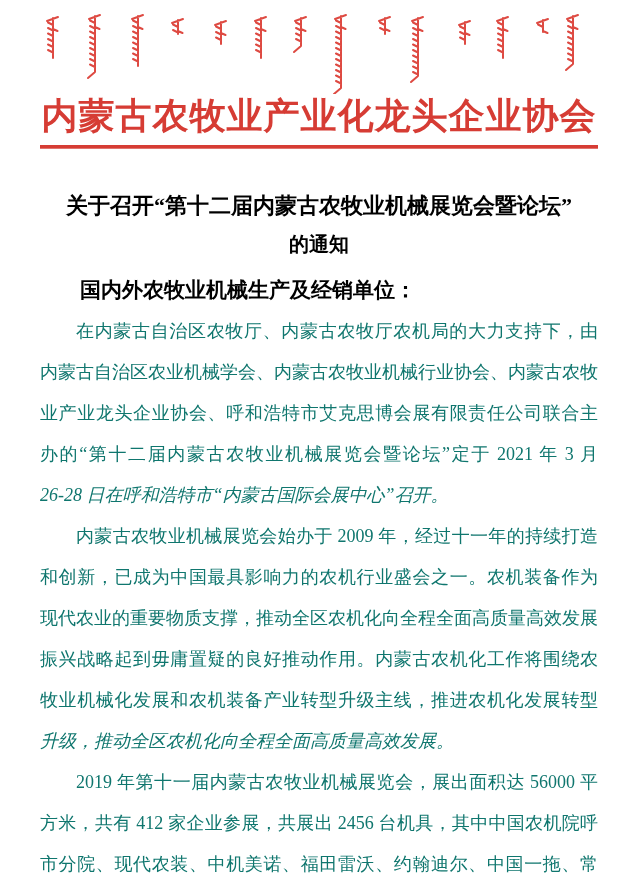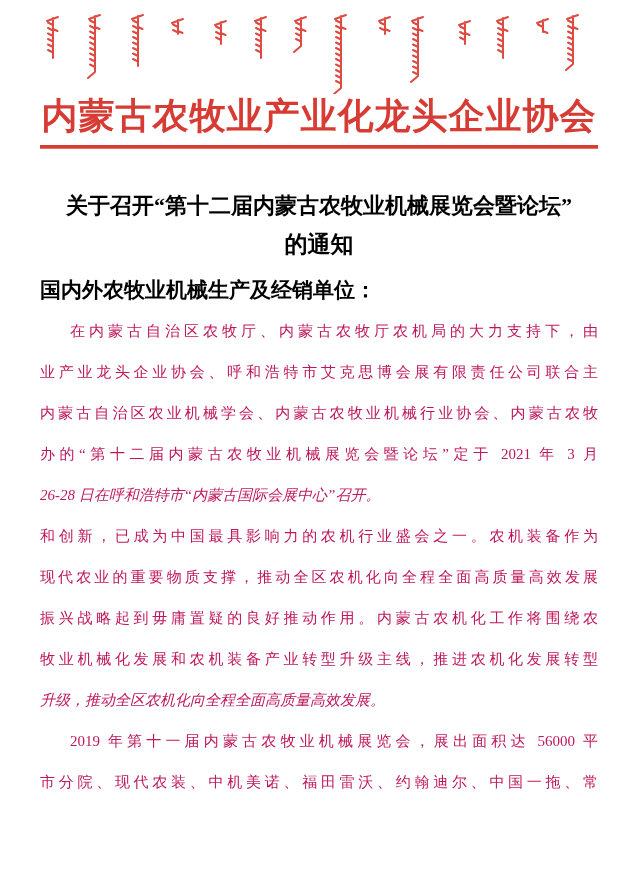--- a/index.html
+++ b/index.html
@@ -48,41 +48,42 @@
   }
   
   .doc-title {
     margin-top: 38px;
     text-align: center;
     font-family: "Liberation Sans", "DejaVu Sans", sans-serif;
     font-weight: bold;
     color: #000;
   }
   .doc-title .t1 { font-size: 22px; line-height: 38px; white-space: nowrap; font-family: Liberation Serif, serif; }
-  .doc-title .t2 { font-size: 23px; line-height: 38px; }
+  .doc-title .t2 { font-size: 20px; line-height: 38px; }
   
   .salutation {
     margin-top: 12px;
     font-family: "Liberation Sans", "DejaVu Sans", sans-serif;
     font-weight: bold;
     font-size: 21px;
     line-height: 30px;
     color: #000;
+    margin-left: 40px;
   }
   
   .paragraphs { margin-top: 6px; }
   .para .line {
-    font-size: 15px;
+    font-size: 18px;
     height: 41px;
     line-height: 41px;
     overflow: hidden;
     text-align: justify;
     text-align-last: justify;
     text-justify: inter-character;
-    color: #be185d;
+    color: #0f766e;
   }
   .para .line.first { text-indent: 2em; }
   .para .line.endline { text-align-last: left; font-style: italic; }
 </style>
 </head>
 <body>
 
 <div class="page">
 
   <header class="letterhead">
@@ -110,32 +111,34 @@
     <h1 class="doc-title">
       <div class="t1">关于召开“第十二届内蒙古农牧业机械展览会暨论坛”</div>
       <div class="t2">的通知</div>
     </h1>
 
     <div class="salutation">国内外农牧业机械生产及经销单位：</div>
 
     <div class="paragraphs">
         <div class="para">
           <div class="line first">在内蒙古自治区农牧厅、内蒙古农牧厅农机局的大力支持下，由</div>
+          <div class="line">内蒙古自治区农业机械学会、内蒙古农牧业机械行业协会、内蒙古农牧</div>
           <div class="line">业产业龙头企业协会、呼和浩特市艾克思博会展有限责任公司联合主</div>
-          <div class="line">内蒙古自治区农业机械学会、内蒙古农牧业机械行业协会、内蒙古农牧</div>
           <div class="line">办的“第十二届内蒙古农牧业机械展览会暨论坛”定于 2021 年 3 月</div>
           <div class="line endline">26-28 日在呼和浩特市“内蒙古国际会展中心”召开。</div>
         </div>
         <div class="para">
+          <div class="line first">内蒙古农牧业机械展览会始办于 2009 年，经过十一年的持续打造</div>
           <div class="line">和创新，已成为中国最具影响力的农机行业盛会之一。农机装备作为</div>
           <div class="line">现代农业的重要物质支撑，推动全区农机化向全程全面高质量高效发展</div>
           <div class="line">振兴战略起到毋庸置疑的良好推动作用。内蒙古农机化工作将围绕农</div>
           <div class="line">牧业机械化发展和农机装备产业转型升级主线，推进农机化发展转型</div>
           <div class="line endline">升级，推动全区农机化向全程全面高质量高效发展。</div>
         </div>
         <div class="para">
           <div class="line first">2019 年第十一届内蒙古农牧业机械展览会，展出面积达 56000 平</div>
+          <div class="line">方米，共有 412 家企业参展，共展出 2456 台机具，其中中国农机院呼</div>
           <div class="line">市分院、现代农装、中机美诺、福田雷沃、约翰迪尔、中国一拖、常</div>
         </div>
       </div>
   </main>
 
 </div>
 
 </body></html>

